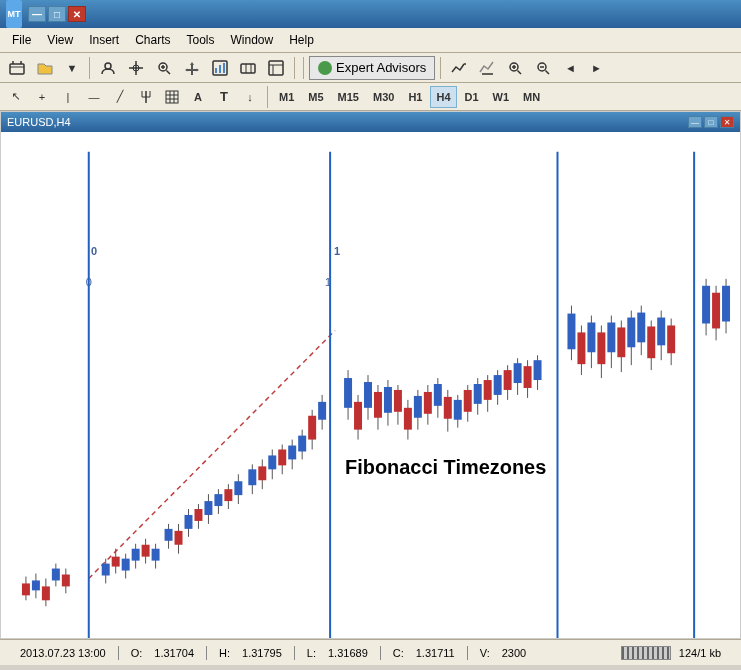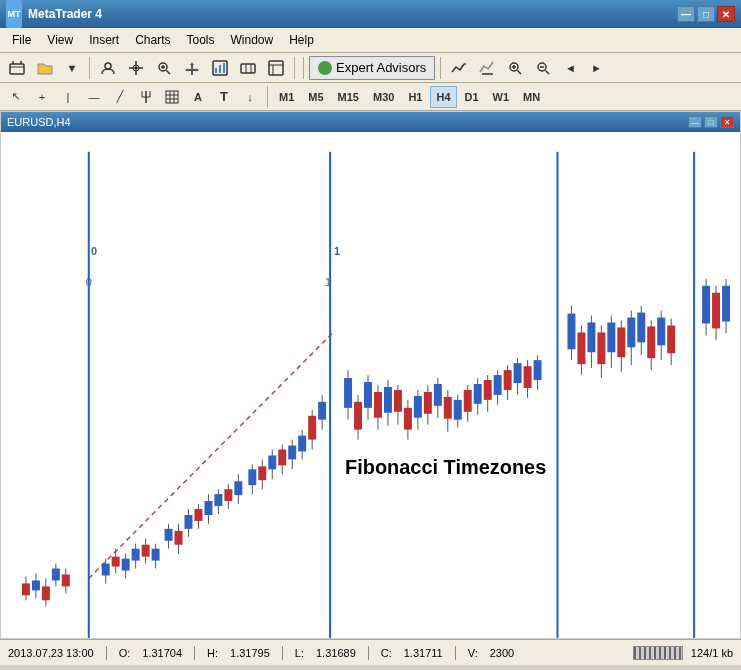--- a/index.html
+++ b/index.html
@@ -120,21 +120,21 @@
     
     .chart-svg { position: absolute; top: 0; left: 0; width: 100%; height: 100%; }
 
     
     .status-bar {
       background: #f0ece0;
       height: 26px;
       display: flex;
       align-items: center;
       border-top: 1px solid #b0a890;
-      padding: 0 8px;
+      padding: 0 20px;
       font-size: 11px;
       color: #000;
       gap: 12px;
     }
     .status-sep { width: 1px; height: 14px; background: #888; }
 
     
     .inner-title-bar {
       background: linear-gradient(to bottom, #4a8ec2, #2a6099);
       height: 20px;
@@ -147,21 +147,20 @@
     .inner-title-controls { margin-left: auto; display: flex; gap: 2px; }
     .inner-btn { width: 14px; height: 12px; background: #6ba3cb; border: 1px solid #4a7fa5; color: white; font-size: 8px; display: flex; align-items: center; justify-content: center; cursor: pointer; }
   </style>
 </head>
 <body>
 
 <div class="title-bar">
   <div class="title-bar-icon">
     <span style="font-size:9px;font-weight:bold;">MT</span>
   </div>
-  <span class="title-bar-title">MetaTrader 4</span>
   <div class="title-bar-controls">
     <div class="title-bar-btn">—</div>
     <div class="title-bar-btn">□</div>
     <div class="title-bar-btn close">✕</div>
   </div>
 </div>
 
 <div class="menu-bar">
   <span class="menu-item">File</span>
   <span class="menu-item">View</span>

